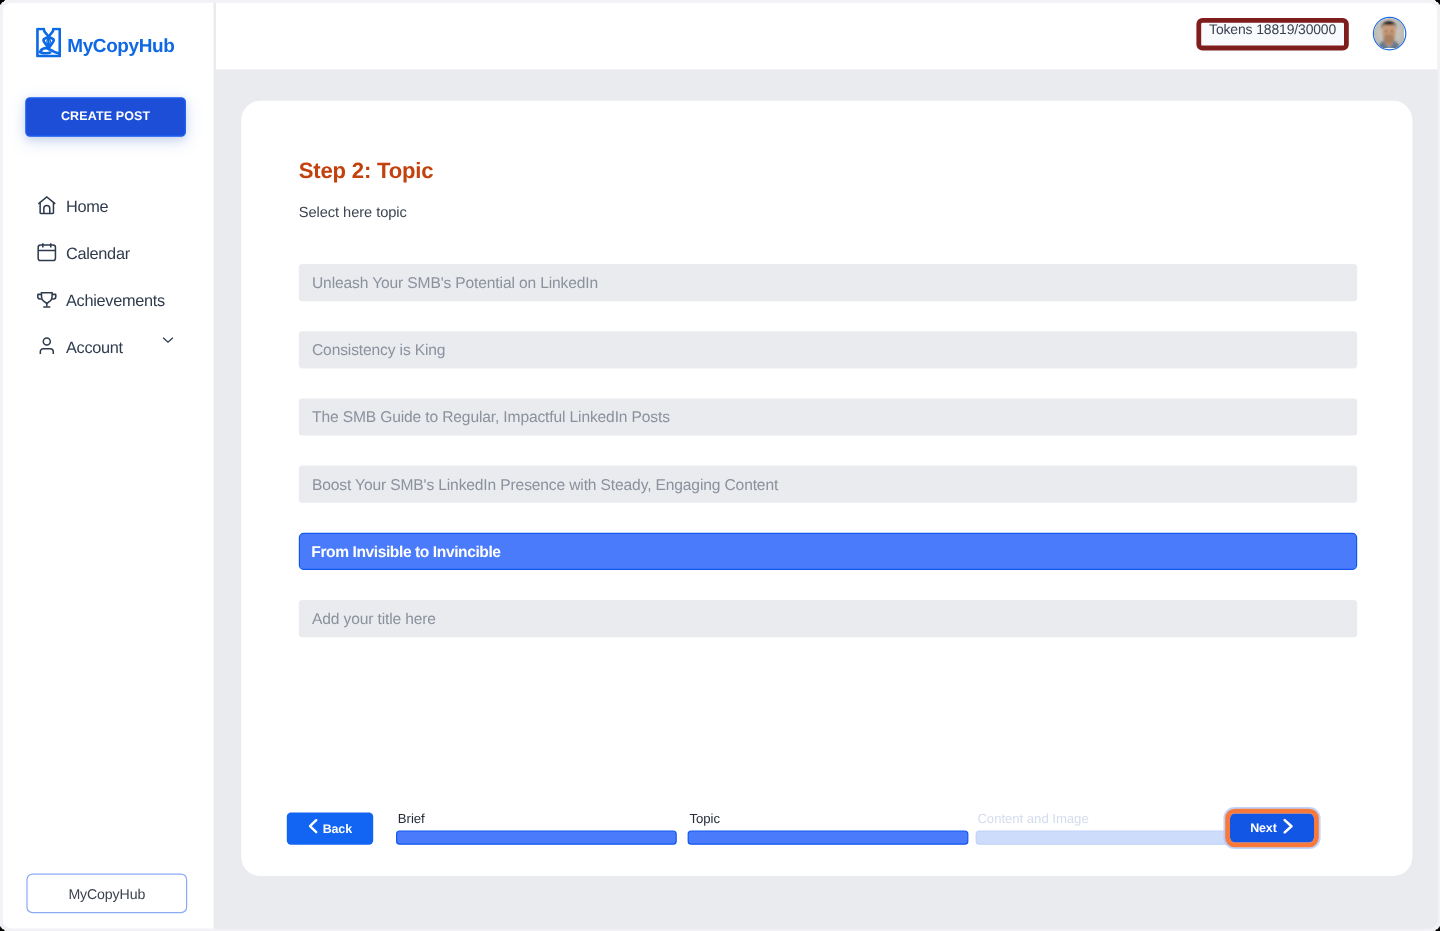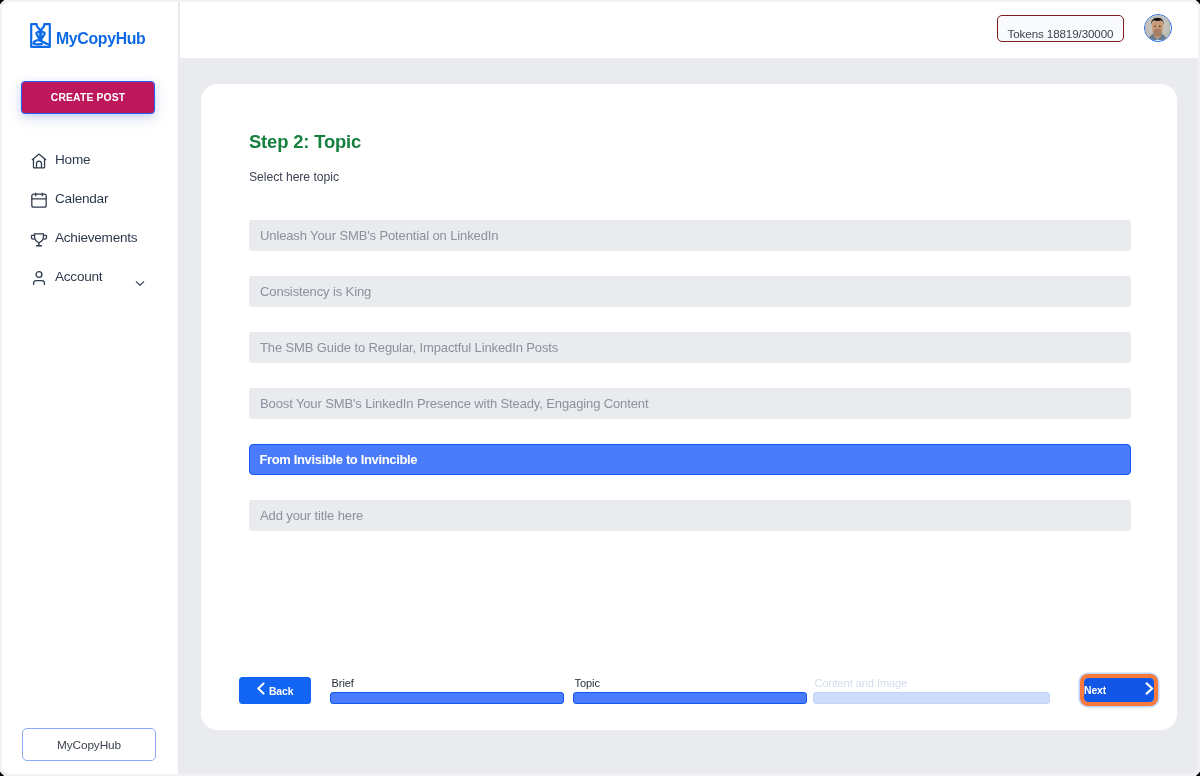--- a/index.html
+++ b/index.html
@@ -5,59 +5,59 @@
 <style>
   *{box-sizing:border-box;margin:0;padding:0}
   html,body{width:1200px;height:776px;overflow:hidden}
   body{font-family:"Liberation Sans",sans-serif;background:#f2f2f6;-webkit-font-smoothing:antialiased;position:relative}
   .app{position:absolute;left:2px;top:2px;width:1196px;height:772px;background:#eaebef;border-radius:8px;overflow:hidden}
 
   
   .sidebar{position:absolute;left:0;top:0;width:177px;height:772px;background:#fff;border-right:1px solid #e4e6eb}
   .brand{position:absolute;left:28px;top:21px;display:flex;align-items:flex-start;gap:5px}
   .brand-text{font-size:15.8px;font-weight:700;color:#0f68e4;letter-spacing:-.3px;line-height:1;margin-top:8px}
-  .create-post{position:absolute;left:19px;top:79px;width:134px;height:33px;background:#be185d;color:#fff;border:1px solid #1e63f3;border-radius:4px;
+  .create-post{position:absolute;left:19px;top:79px;width:134px;height:33px;background:#1d4ed8;color:#fff;border:1px solid #1e63f3;border-radius:4px;
     font-family:inherit;font-size:10.4px;font-weight:700;letter-spacing:.12px;cursor:pointer;box-shadow:0 4px 14px rgba(80,120,200,.22), 0 2px 6px rgba(80,120,200,.16)}
   .nav{position:absolute;left:0;top:150px;width:177px}
-  .nav-item{display:flex;align-items:flex-start;height:28px;padding-left:28px;margin-bottom:11px;cursor:pointer;color:#2e3a4d;position:relative}
+  .nav-item{display:flex;align-items:flex-end;height:28px;padding-left:28px;margin-bottom:11px;cursor:pointer;color:#2e3a4d;position:relative}
   .nav-icon{width:18px;height:18px;flex:0 0 18px;display:block;margin-right:7px}
   .nav-label{font-size:13.6px;color:#2f3b4d;letter-spacing:-.25px}
   .chev{position:absolute;left:133px;top:11px;width:10px;height:6.5px}
   .side-footer{position:absolute;left:20px;top:726px;width:134px;height:33px;border:1px solid #8aaaf6;border-radius:5px;
     display:flex;align-items:center;justify-content:center;background:#fff;cursor:pointer}
   .side-footer span{font-size:11.8px;color:#3d4350;letter-spacing:-.1px}
 
   
   .main{position:absolute;left:178px;top:0;right:0;bottom:0}
   .header{position:absolute;left:0;top:0;right:0;height:56px;background:#fff}
-  .tokens{position:absolute;left:817px;top:13px;width:127px;height:27px;border:1px solid #7f1d1d;border-radius:5px;
-    display:flex;align-items:flex-end;justify-content:center;background:#f9fafe;cursor:pointer}
+  .tokens{position:absolute;left:817px;top:13px;width:127px;height:27px;border:4px solid #7f1d1d;border-radius:5px;
+    display:flex;align-items:flex-start;justify-content:center;background:#f9fafe;cursor:pointer}
   .tokens span{font-size:11.6px;color:#3b4250;letter-spacing:-.1px;position:relative;top:-1px}
   .avatar{position:absolute;left:964px;top:12px;width:28px;height:28px;border-radius:50%;overflow:hidden;border:1.6px solid #1c6ae8;cursor:pointer}
   .avatar svg{display:block}
 
   .content{position:absolute;left:0;top:56px;right:0;bottom:0;background:#eaebef}
   .card{position:absolute;left:21px;top:26px;width:976px;height:646px;background:#fff;border-radius:16px}
 
-  .step-title{position:absolute;left:48px;top:47px;font-size:18.4px;font-weight:700;color:#15803d;letter-spacing:-.15px}
+  .step-title{position:absolute;left:48px;top:47px;font-size:18.4px;font-weight:700;color:#c2410c;letter-spacing:-.15px}
   .step-sub{position:absolute;left:48px;top:86px;font-size:12.2px;color:#3c4351;letter-spacing:-.05px}
 
   .topic-list{position:absolute;left:48px;top:136px;width:882px}
   .topic{height:31px;border-radius:3px;background:#e9ebef;display:flex;align-items:center;padding-left:11px;margin-bottom:25px;cursor:pointer}
   .topic span{font-size:13px;color:#8b919d;letter-spacing:-.12px}
   .topic.sel{background:#4a7bfa;border:1.6px solid #1258f0;padding-left:9.4px;border-radius:4px}
   .topic.sel span{color:#fff;font-weight:700;letter-spacing:-.35px}
 
   
   .footer{position:absolute;left:0;top:0;width:976px;height:645px;pointer-events:none}
   .footer > *{pointer-events:auto}
   .back-btn{position:absolute;left:37.5px;top:592.5px;width:72px;height:27px;background:#1264f2;color:#fff;border:none;border-radius:3.5px;
     display:flex;align-items:center;justify-content:flex-start;padding-left:18.3px;gap:3.6px;font-family:inherit;font-size:10.4px;font-weight:700;cursor:pointer;letter-spacing:-.1px}
-  .next-btn{position:absolute;left:883px;top:593.7px;width:70.2px;height:24.2px;background:#1156e4;color:#fff;border:none;border-radius:4px;
-    display:flex;align-items:center;justify-content:space-between;gap:5.5px;font-family:inherit;font-size:10.4px;font-weight:700;cursor:pointer;letter-spacing:-.1px;
+  .next-btn{position:absolute;left:824px;top:593.7px;width:70.2px;height:24.2px;background:#1156e4;color:#fff;border:none;border-radius:4px;
+    display:flex;align-items:center;justify-content:center;gap:5.5px;font-family:inherit;font-size:10.4px;font-weight:700;cursor:pointer;letter-spacing:-.1px;
     outline:4px solid #f9793a;outline-offset:.3px;box-shadow:0 0 0 5.5px rgba(168,198,255,.75)}
   .btxt{position:relative;top:1px}
   .back-btn svg{position:relative;top:-2px}
   .next-btn svg{position:relative;top:-1px}
   .steps{position:absolute;left:129px;top:594px;width:721px}
   .stepcol{position:absolute;top:0}
   .stepcol:nth-child(1){left:0;width:234px}
   .stepcol:nth-child(2){left:243px;width:234px}
   .stepcol:nth-child(3){left:483px;width:237px}
   .stepcol .lbl{font-size:11px;color:#262d39;margin-bottom:4px;letter-spacing:-.05px;height:10px;line-height:10px;padding-left:1.5px}

